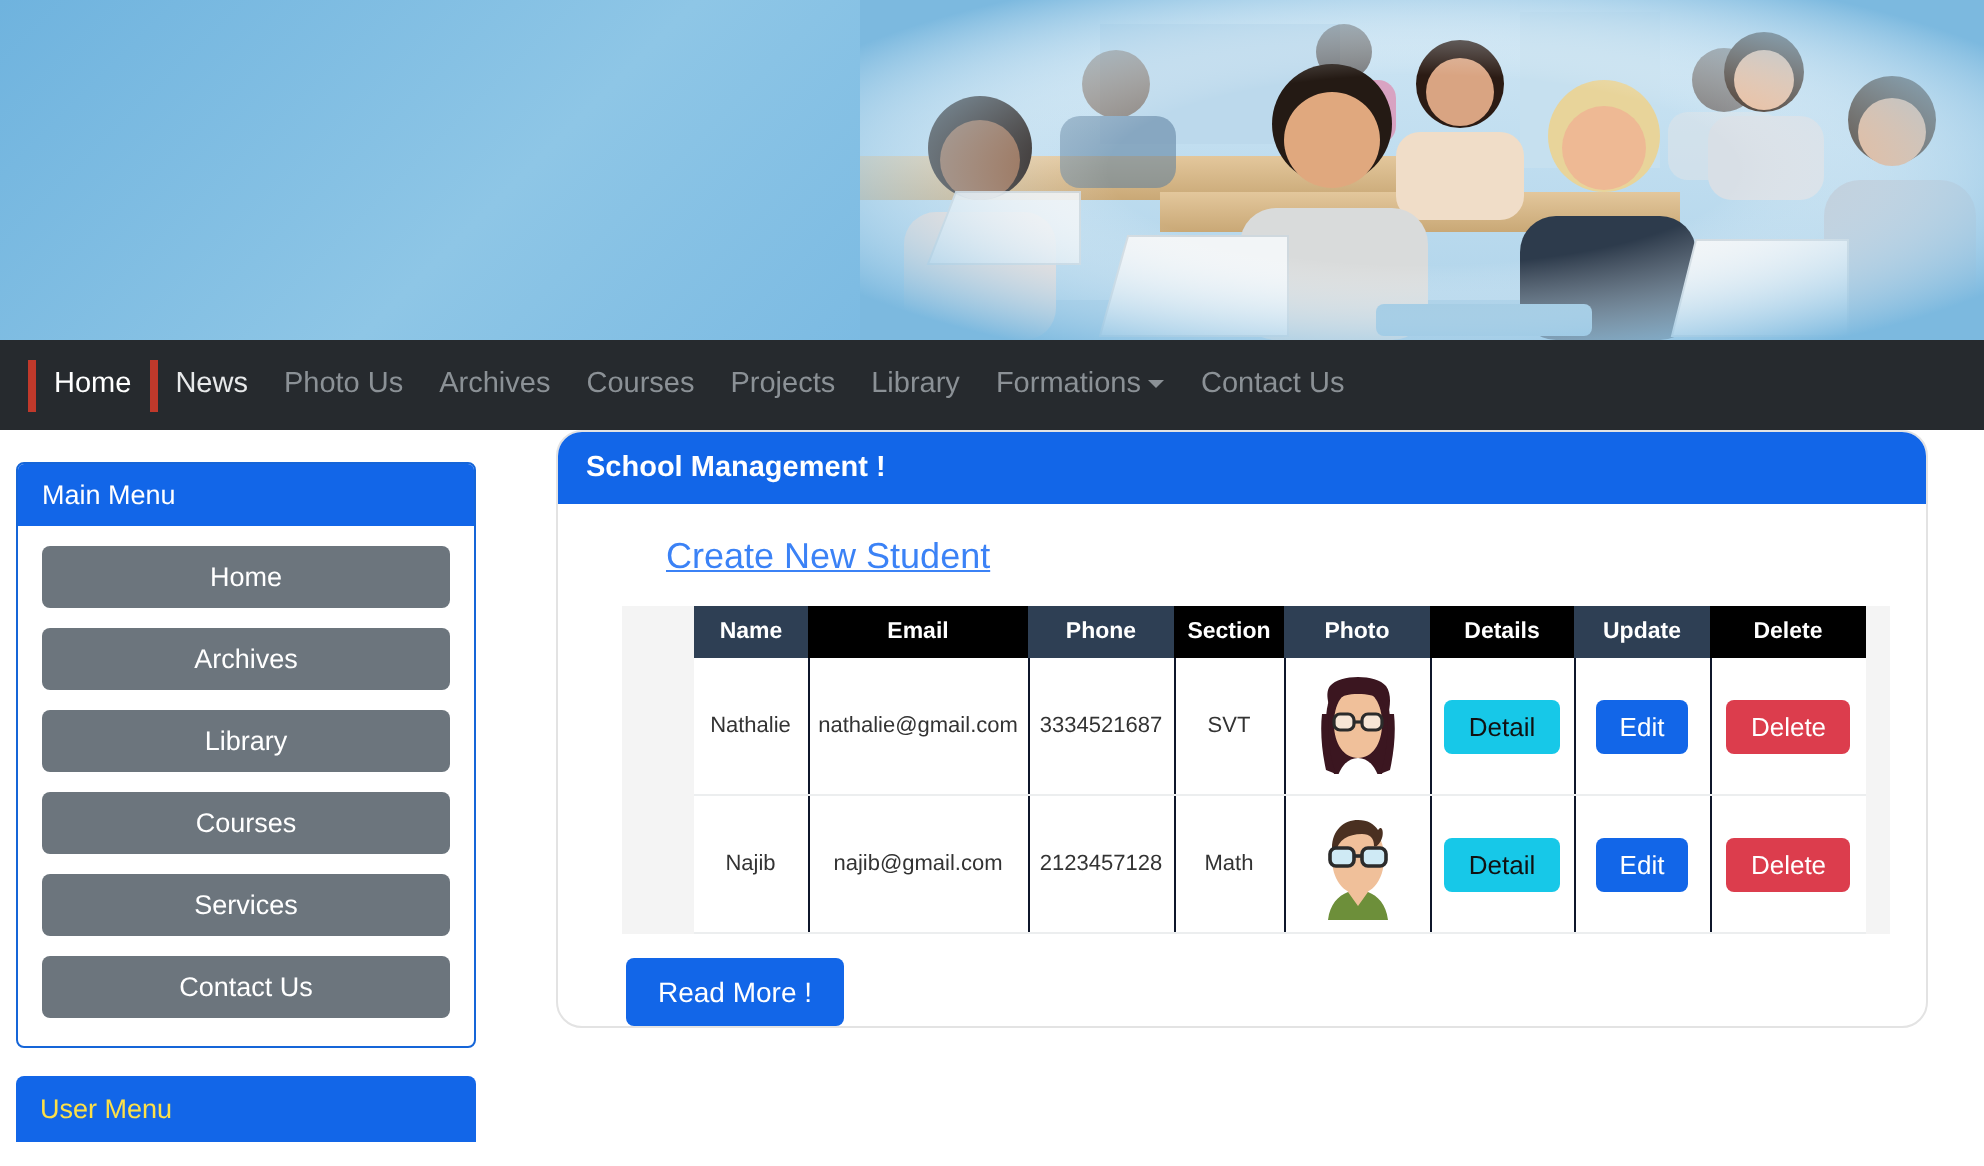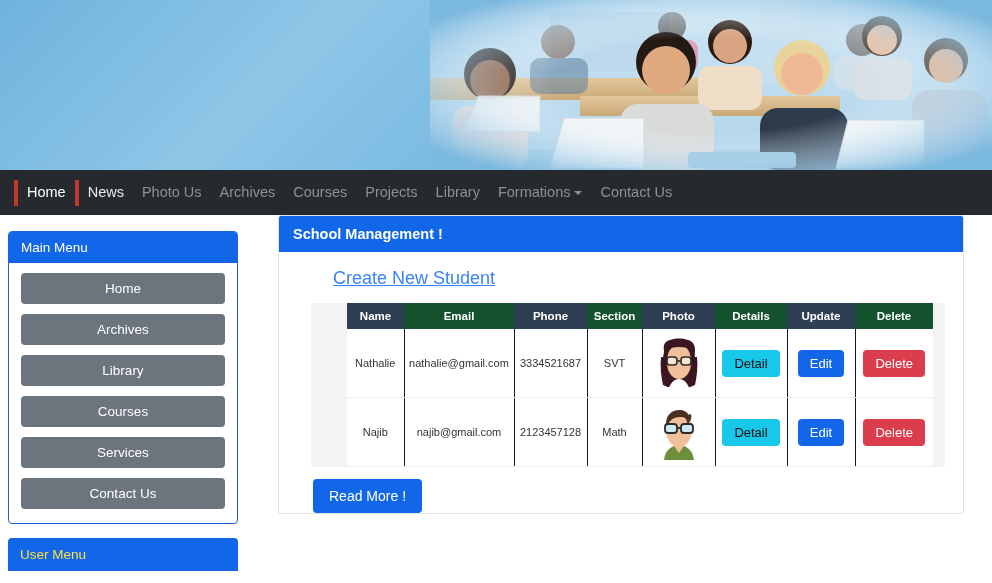--- a/index.html
+++ b/index.html
@@ -97,21 +97,21 @@
   .menu-btn:last-child { margin-bottom: 0; }
   .panel-gap { height: 14px; }
   .panel-head-only {
     background: #1266e8; color:#fde047;
     font-size: 13.5px; padding: 9px 12px;
     border-radius: 4px 4px 0 0;
   }
 
   
   .content { position: absolute; left: 278px; top: 0; width: 686px; }
-  .card { border: 1px solid #e3e3e3; border-radius: 3px; background:#fff; overflow:hidden; }
+  .card { border: 1px solid #e3e3e3; border-radius: 13px; background:#fff; overflow:hidden; }
   .card-head {
     background: #1266e8; color:#fff;
     font-weight: bold; font-size: 14.5px;
     padding: 10px 14px;
   }
   .card-body { padding: 16px 18px 0 18px; }
   .page-title {
     font-size: 34px; font-weight: normal; color:#222;
     margin: 6px 0 10px 34px; font-family: "DejaVu Sans", sans-serif;
   }
@@ -120,21 +120,21 @@
     color: #3b82f6; font-size: 18px; text-decoration: underline; cursor:pointer;
   }
   .table-wrap { background: #f4f4f4; padding: 0 0 0 0; margin-left: 14px; }
 
   table.students { border-collapse: collapse; width: 586px; margin-left: 36px; }
   table.students th {
     color:#fff; font-size: 11.5px; font-weight: bold;
     padding: 7px 4px; text-align: center;
   }
   table.students th.dark { background:#2e3f54; }
-  table.students th.teal { background:#14532d; }
+  table.students th.teal { background:#000000; }
   table.students td {
     background:#fff;
     border-right: 1px solid #0f172a;
     border-bottom: 1px solid #eceeef;
     font-size: 11px; color:#333;
     text-align: center; vertical-align: middle;
     padding: 6px 4px; height: 66px;
   }
   table.students td:last-child { border-right: none; }
   .btn {

